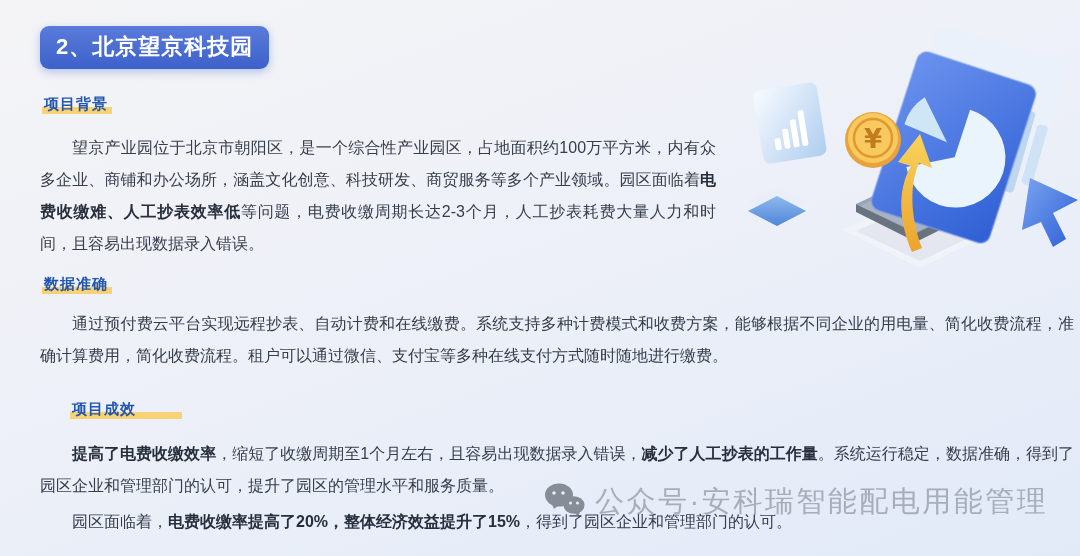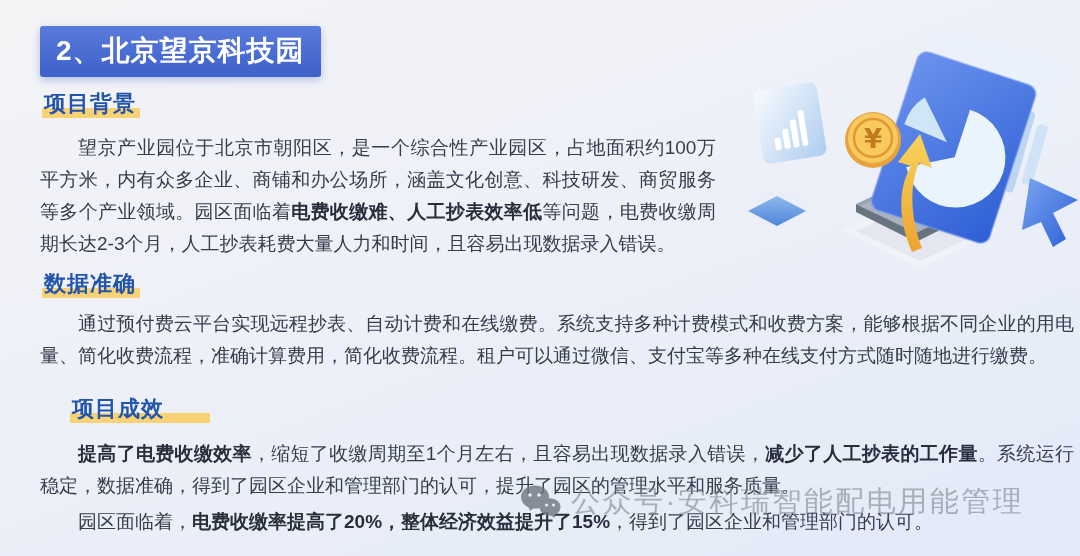--- a/index.html
+++ b/index.html
@@ -4,48 +4,48 @@
 <style>
   html,body{margin:0;padding:0;}
   body{
     width:1080px;height:556px;position:relative;overflow:hidden;
     font-family:"Liberation Sans","DejaVu Sans",sans-serif;
     background:linear-gradient(160deg,#f4f4f6 0%,#eff1f8 38%,#e2eaf8 100%);
   }
   .badge{
     position:absolute;left:40px;top:26px;
     background:linear-gradient(180deg,#5a7bdb,#3d61ca);
-    color:#fff;font-size:28px;font-weight:700;letter-spacing:1px;
-    padding:6px 16px 7px 16px;border-radius:3px;
+    color:#fff;font-size:22px;font-weight:700;letter-spacing:1px;
+    padding:6px 16px 7px 16px;border-radius:9px;
     box-shadow:0 3px 9px rgba(63,99,203,.35);
   }
   .sec-title{
-    position:absolute;font-size:22px;font-weight:800;color:#2255ac;
+    position:absolute;font-size:15px;font-weight:800;color:#2255ac;
     letter-spacing:1px;line-height:24px;
   }
   .sec-title .hl{
     background:linear-gradient(to top,#f8d274 38%,rgba(0,0,0,0) 38%);
     padding:0 4px 2px 2px;
   }
   .sec-title .hl-ext{padding-right:46px;}
   .para{
-    position:absolute;font-size:19px;line-height:32px;color:#363d4b;
+    position:absolute;font-size:16px;line-height:32px;color:#363d4b;
     text-indent:2em;text-align:justify;
   }
   .para .b{font-weight:700;color:#272e3c;}
   #p-bg{left:40px;top:132px;width:676px;}
   #t-bg{left:42px;top:92px;}
   #t-sol{left:42px;top:272px;}
   #p-sol{left:40px;top:308px;width:1034px;}
   #t-res{left:42px;top:397px;margin-left:28px;}
   #p-res1{left:40px;top:438px;width:1034px;}
   #p-res2{left:40px;top:506px;width:1034px;}
   .watermark{
-    position:absolute;left:520px;top:482px;z-index:6;
-    display:flex;align-items:center;gap:9px;
+    position:absolute;left:544px;top:482px;z-index:6;
+    display:flex;gap:9px;
     color:rgba(120,129,140,.58);font-size:29px;letter-spacing:2.5px;
     white-space:nowrap;font-weight:400;
   }
   .illus{position:absolute;left:730px;top:28px;width:350px;height:252px;z-index:2;}
 </style>
 </head>
 <body>
 
 <div class="badge">2、北京望京科技园</div>
 

